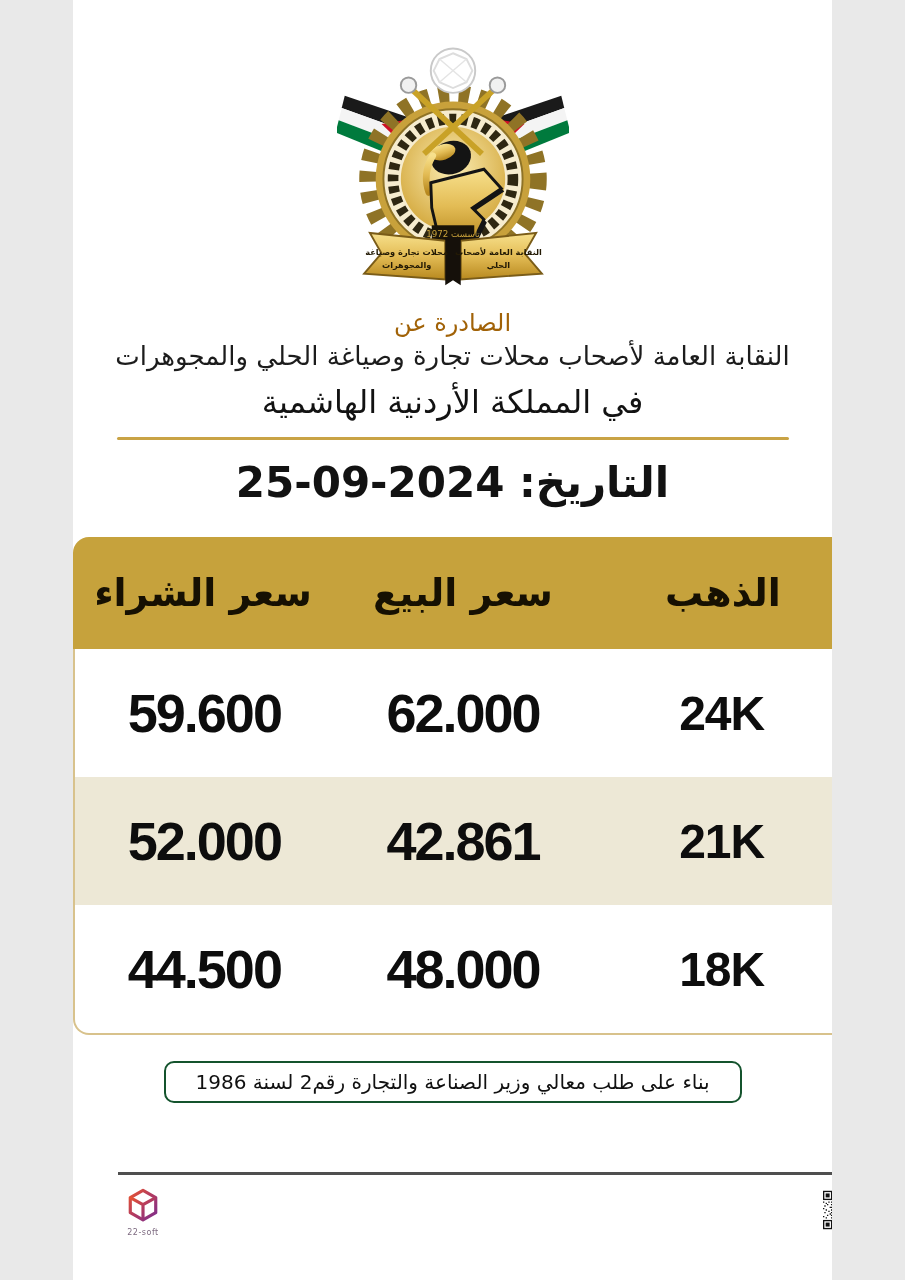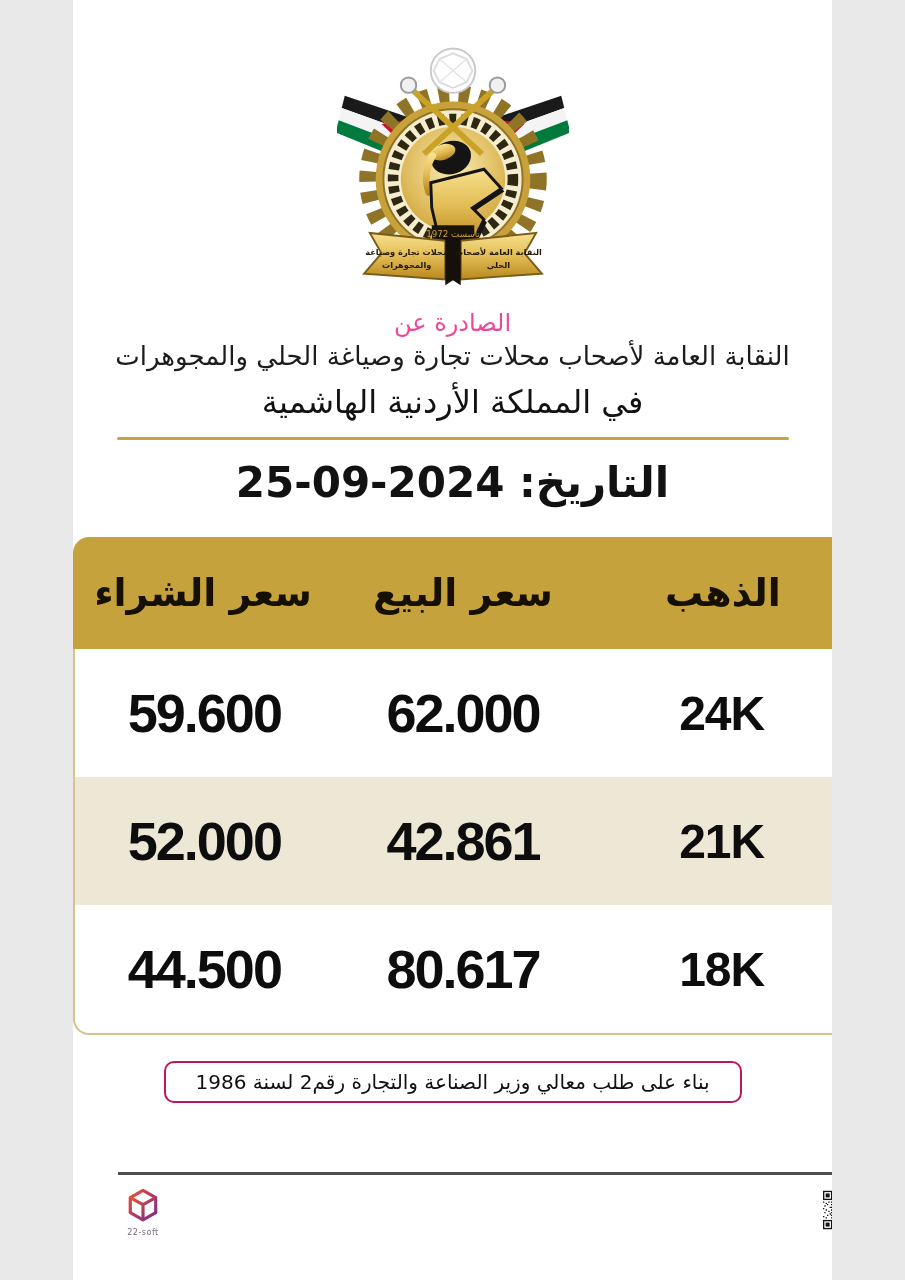--- a/index.html
+++ b/index.html
@@ -4,21 +4,21 @@
 <style>
   * { margin:0; padding:0; box-sizing:border-box; }
   html,body { background:#e9e9e9; }
   .page {
     position:relative; width:759px; height:1280px; margin:0 auto;
     background:#ffffff; overflow:hidden;
     font-family:"DejaVu Sans", sans-serif; color:#121212;
   }
   .logo-wrap { width:232px; margin:32px auto 0; }
   .title { text-align:center; font-size:38px; margin-top:6px; direction:rtl; }
-  .issued { text-align:center; font-size:24px; margin-top:14px; direction:rtl; color:#ec4899; }
+  .issued { text-align:center; font-size:24px; margin-top:14px; direction:rtl; color:#a16207; }
   .issuer { text-align:center; font-size:26px; margin-top:4px; direction:rtl; color:#1c1c1c; }
   .kingdom { text-align:center; font-size:32px; margin-top:12px; direction:rtl; }
   .gold-rule { width:672px; height:3px; background:#C9A345; margin:16px auto 0; border-radius:2px; }
   .date-line { text-align:center; font-size:42px; font-weight:bold; margin-top:18px; direction:rtl; }
   .date-line bdi { font-weight:bold; }
 
   .price-table { width:780px; margin:30px auto 0; }
   .pt-header {
     display:grid; grid-template-columns:1fr 1fr 1fr; direction:rtl;
     background:#C6A23C; border-radius:16px 16px 0 0;
@@ -39,21 +39,21 @@
   .pt-row .cell {
     text-align:center; font-family:"Liberation Sans","DejaVu Sans",sans-serif;
     font-weight:bold; color:#0d0d0d;
   }
   .pt-row .karat { font-size:48px; letter-spacing:-1px; }
   .pt-row .price { font-size:54px; letter-spacing:-2px; }
 
   .note-box-wrap { text-align:center; margin-top:26px; }
   .note-box {
     display:inline-block; direction:rtl; font-size:20px; color:#111;
-    border:2px solid #be185d; border-radius:10px; padding:7px 30px;
+    border:2px solid #14532d; border-radius:10px; padding:7px 30px;
   }
 
   .footer-rule { position:absolute; left:45px; top:1172px; width:815px; height:3px; background:#4F4F4F; }
   .footer-left { position:absolute; left:40px; top:1188px; width:60px; text-align:center; }
   .footer-left .brand { display:block; font-size:8px; color:#7d6a80; margin-top:1px; letter-spacing:.5px; }
   .footer-right { position:absolute; left:750px; top:1182px; display:flex; align-items:center; gap:6px; }
   .footer-right .credit { font-size:13px; color:#14532d; font-family:"Liberation Sans",sans-serif; }
 </style>
 </head>
 <body>
@@ -156,21 +156,21 @@
         <div class="cell price">62.000</div>
         <div class="cell price">59.600</div>
       </div>
       <div class="pt-row stripe">
         <div class="cell karat">21K</div>
         <div class="cell price">42.861</div>
         <div class="cell price">52.000</div>
       </div>
       <div class="pt-row">
         <div class="cell karat">18K</div>
-        <div class="cell price">80.617</div>
+        <div class="cell price">48.000</div>
         <div class="cell price">44.500</div>
       </div>
     </div>
   </div>
 
   <div class="note-box-wrap">
     <div class="note-box">بناء على طلب معالي وزير الصناعة والتجارة رقم2 لسنة 1986</div>
   </div>
 
   <div class="footer-rule"></div>

